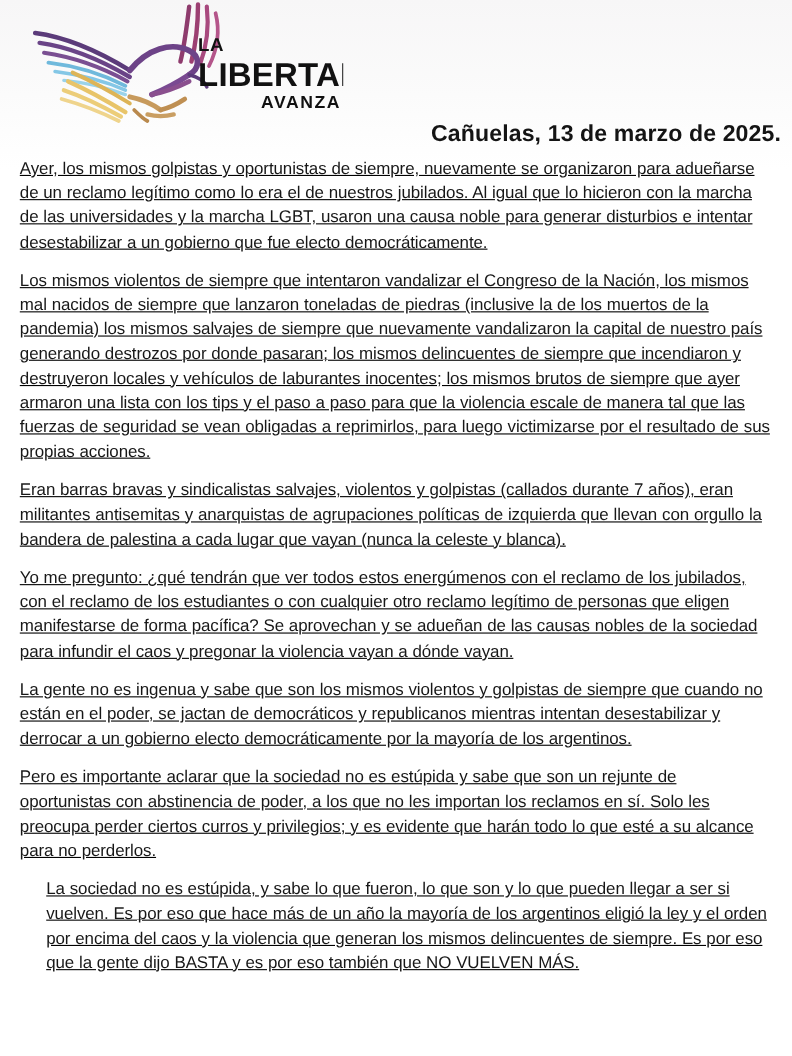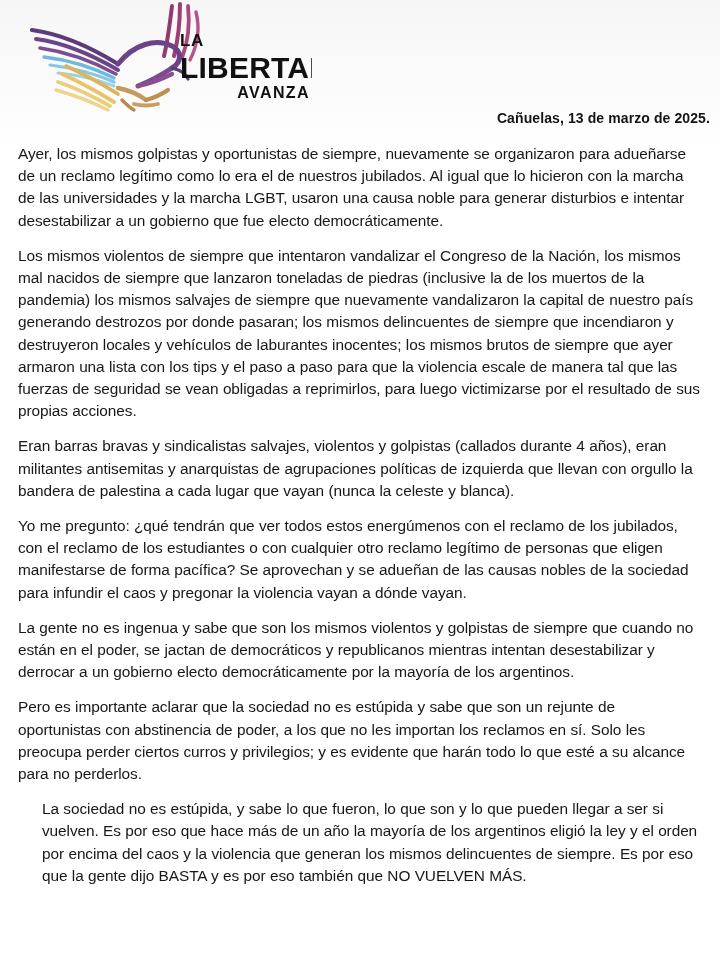--- a/index.html
+++ b/index.html
@@ -35,33 +35,34 @@
     width: 290px;
     height: 118px;
   }
   .logo svg { display: block; width: 100%; height: 100%; }
 
   
   .dateline {
     position: absolute;
     right: 10px;
     top: 110px;
-    font-size: 14px;
+    font-size: 21px;
     font-weight: bold;
     color: #141414;
     letter-spacing: 0.1px;
     white-space: nowrap;
   }
 
   
   .body-copy {
     position: absolute;
     left: 18px;
     top: 143px;
     width: 684px;
+    text-decoration: underline;
   }
 
   .para {
     margin: 0 0 13px 0;
     font-size: 15.4px;
     line-height: 22.2px;
     color: #171717;
     text-align: left;
     letter-spacing: -0.08px;
     word-spacing: 0.2px;
@@ -114,20 +115,20 @@
         <text x="288" y="98" text-anchor="end" font-family="Liberation Sans, sans-serif" font-size="16" font-weight="bold" fill="#111111" letter-spacing="1.4">AVANZA</text>
       </svg>
     </div>
 
     <div class="dateline">Cañuelas, 13 de marzo de 2025.</div>
   </div>
 
   <div class="body-copy">
     <p class="para">Ayer, los mismos golpistas y oportunistas de siempre, nuevamente se organizaron para adueñarse de un reclamo legítimo como lo era el de nuestros jubilados. Al igual que lo hicieron con la marcha de las universidades y la marcha LGBT, usaron una causa noble para generar disturbios e intentar desestabilizar a un gobierno que fue electo democráticamente.</p>
     <p class="para">Los mismos violentos de siempre que intentaron vandalizar el Congreso de la Nación, los mismos mal nacidos de siempre que lanzaron toneladas de piedras (inclusive la de los muertos de la pandemia) los mismos salvajes de siempre que nuevamente vandalizaron la capital de nuestro país generando destrozos por donde pasaran; los mismos delincuentes de siempre que incendiaron y destruyeron locales y vehículos de laburantes inocentes; los mismos brutos de siempre que ayer armaron una lista con los tips y el paso a paso para que la violencia escale de manera tal que las fuerzas de seguridad se vean obligadas a reprimirlos, para luego victimizarse por el resultado de sus propias acciones.</p>
-    <p class="para">Eran barras bravas y sindicalistas salvajes, violentos y golpistas (callados durante 4 años), eran militantes antisemitas y anarquistas de agrupaciones políticas de izquierda que llevan con orgullo la bandera de palestina a cada lugar que vayan (nunca la celeste y blanca).</p>
+    <p class="para">Eran barras bravas y sindicalistas salvajes, violentos y golpistas (callados durante 7 años), eran militantes antisemitas y anarquistas de agrupaciones políticas de izquierda que llevan con orgullo la bandera de palestina a cada lugar que vayan (nunca la celeste y blanca).</p>
     <p class="para">Yo me pregunto: ¿qué tendrán que ver todos estos energúmenos con el reclamo de los jubilados, con el reclamo de los estudiantes o con cualquier otro reclamo legítimo de personas que eligen manifestarse de forma pacífica? Se aprovechan y se adueñan de las causas nobles de la sociedad para infundir el caos y pregonar la violencia vayan a dónde vayan.</p>
     <p class="para">La gente no es ingenua y sabe que son los mismos violentos y golpistas de siempre que cuando no están en el poder, se jactan de democráticos y republicanos mientras intentan desestabilizar y derrocar a un gobierno electo democráticamente por la mayoría de los argentinos.</p>
     <p class="para">Pero es importante aclarar que la sociedad no es estúpida y sabe que son un rejunte de oportunistas con abstinencia de poder, a los que no les importan los reclamos en sí. Solo les preocupa perder ciertos curros y privilegios; y es evidente que harán todo lo que esté a su alcance para no perderlos.</p>
     <p class="para">La sociedad no es estúpida, y sabe lo que fueron, lo que son y lo que pueden llegar a ser si vuelven. Es por eso que hace más de un año la mayoría de los argentinos eligió la ley y el orden por encima del caos y la violencia que generan los mismos delincuentes de siempre. Es por eso que la gente dijo BASTA y es por eso también que NO VUELVEN MÁS.</p>
   </div>
 
 </div>
 
 </body></html>

